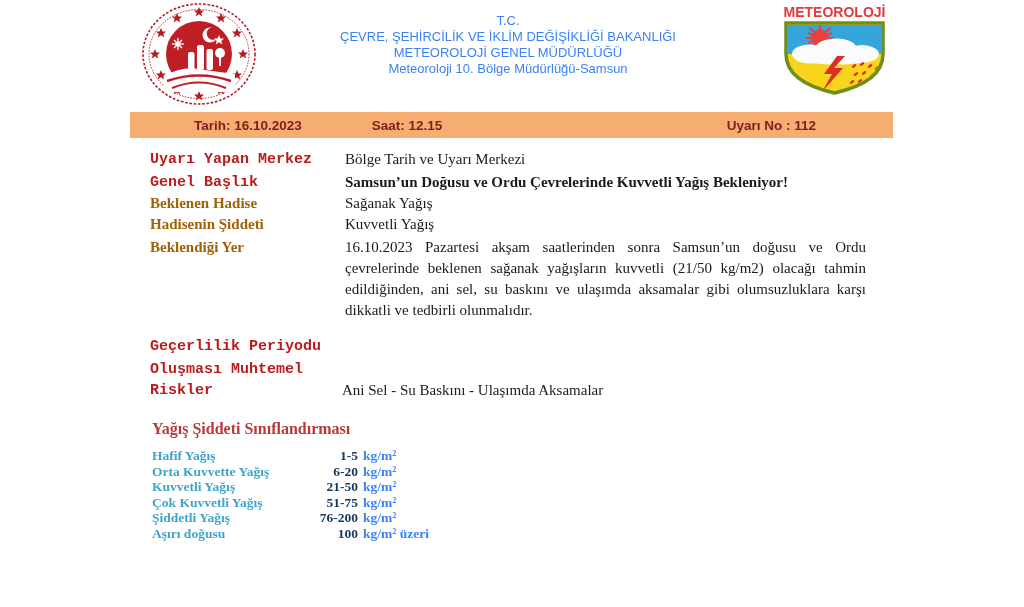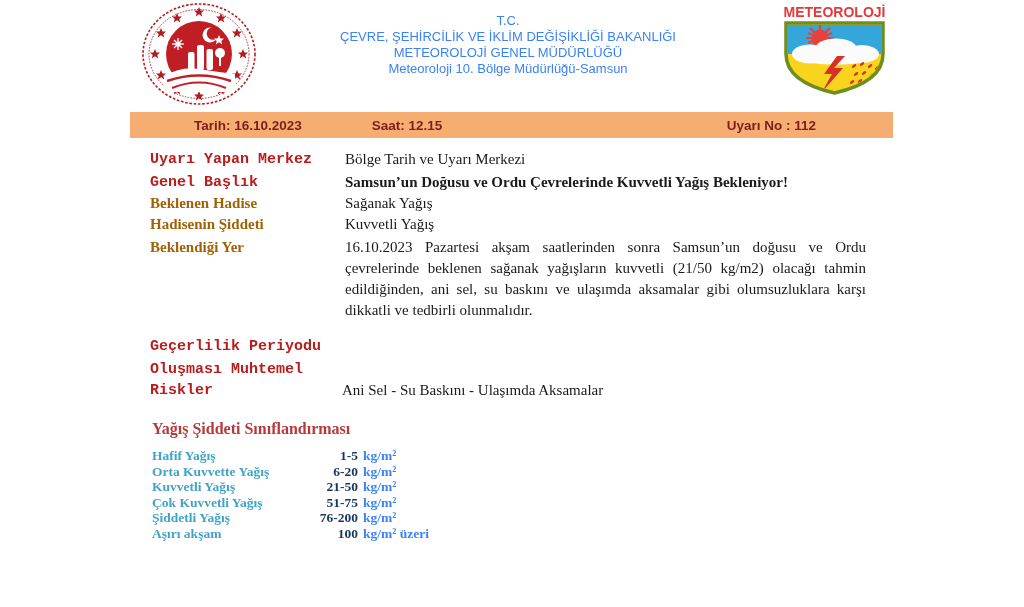--- a/index.html
+++ b/index.html
@@ -223,19 +223,19 @@
       <span class="cls-label">Çok Kuvvetli Yağış</span>
       <span class="cls-range">51-75</span>
       <span class="cls-unit">kg/m²</span>
     </div>
     <div class="cls-row">
       <span class="cls-label">Şiddetli Yağış</span>
       <span class="cls-range">76-200</span>
       <span class="cls-unit">kg/m²</span>
     </div>
     <div class="cls-row">
-      <span class="cls-label">Aşırı akşam</span>
+      <span class="cls-label">Aşırı doğusu</span>
       <span class="cls-range">100</span>
       <span class="cls-unit">kg/m² üzeri</span>
     </div>
   </div>
 
 </div>
 
 </body></html>

